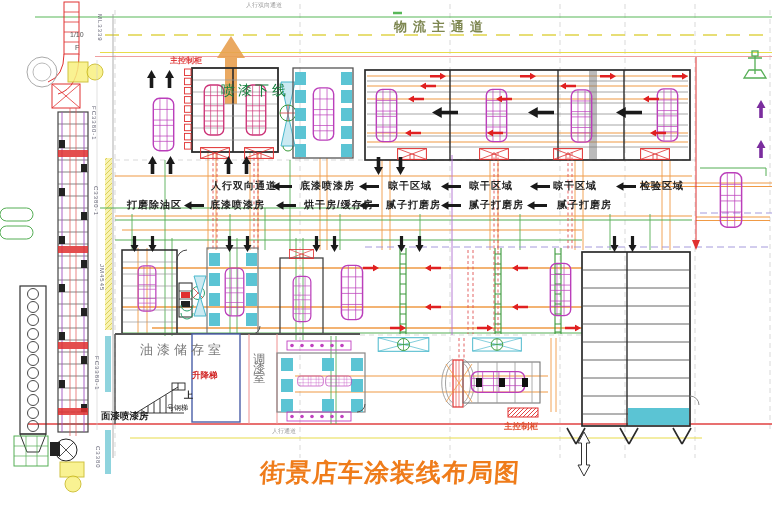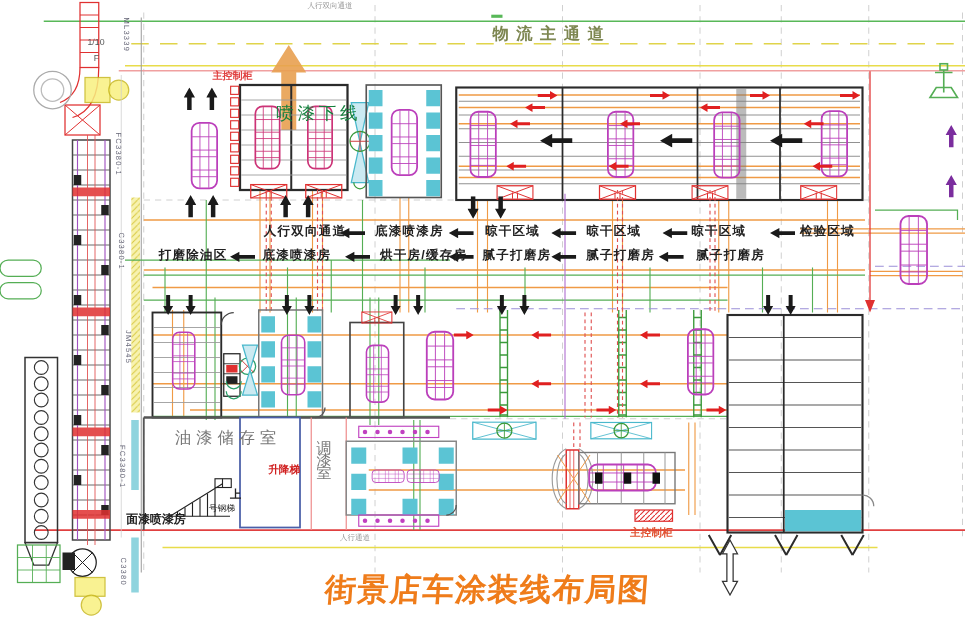--- a/index.html
+++ b/index.html
@@ -438,21 +438,21 @@
 <div class="lbl fl r1" style="left:640px">检验区域</div>
 
 <div class="lbl fl r2" style="left:127px">打磨除油区</div>
 <div class="lbl fl r2" style="left:210px">底漆喷漆房</div>
 <div class="lbl fl r2" style="left:304px">烘干房/缓存房</div>
 <div class="lbl fl r2" style="left:386px">腻子打磨房</div>
 <div class="lbl fl r2" style="left:469px">腻子打磨房</div>
 <div class="lbl fl r2" style="left:557px">腻子打磨房</div>
 
 <div class="lbl" style="left:140px;top:343px;font-size:13px;color:#777;letter-spacing:4px">油漆储存室</div>
-<div class="lbl" style="left:192px;top:371px;width:48px;text-align:right;font-size:8.5px;color:#D02020;font-weight:700">升降梯</div>
+<div class="lbl" style="left:192px;top:371px;width:48px;text-align:left;font-size:8.5px;color:#D02020;font-weight:700">升降梯</div>
 <div class="lbl" style="left:252px;top:343px;writing-mode:vertical-rl;font-size:12px;color:#777;letter-spacing:9px">调漆室</div>
 <div class="lbl" style="left:101px;top:411px;font-size:9.5px;font-weight:700;color:#222">面漆喷漆房</div>
 <div class="lbl" style="left:184px;top:391px;font-size:9px;font-weight:700;color:#222">上</div>
 <div class="lbl" style="left:167px;top:404px;font-size:7px;color:#222">号钢梯</div>
 <div class="lbl tiny" style="left:272px;top:428px">人行通道</div>
 <div class="lbl" style="left:504px;top:422px;font-size:8.5px;color:#E05030;font-weight:700">主控制柜</div>
 
 <div class="lbl" style="left:70px;top:31px;font-size:7px;color:#555">1/10</div>
 <div class="lbl" style="left:75px;top:44px;font-size:7px;color:#555">F</div>
 <div class="vref" style="left:97px;top:14px">ML3339</div>

